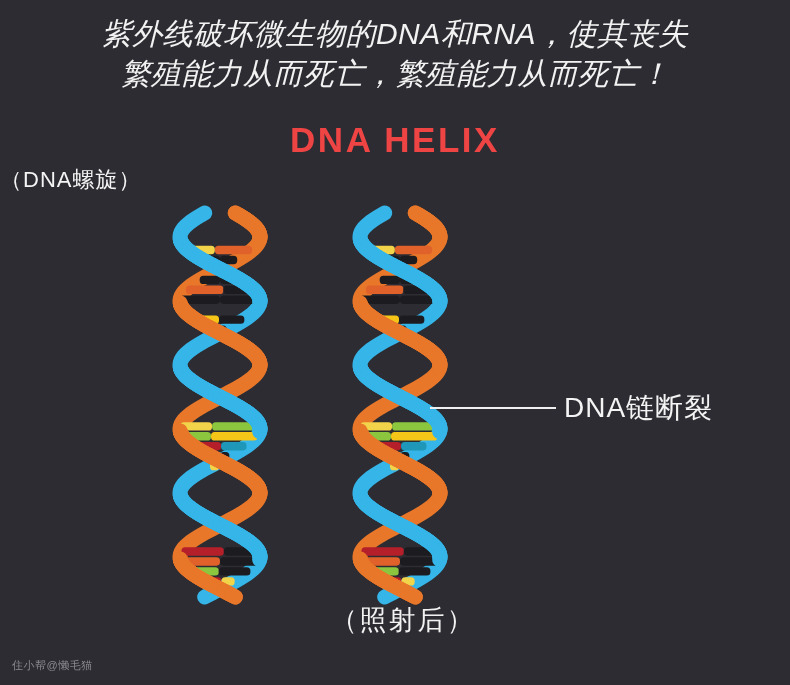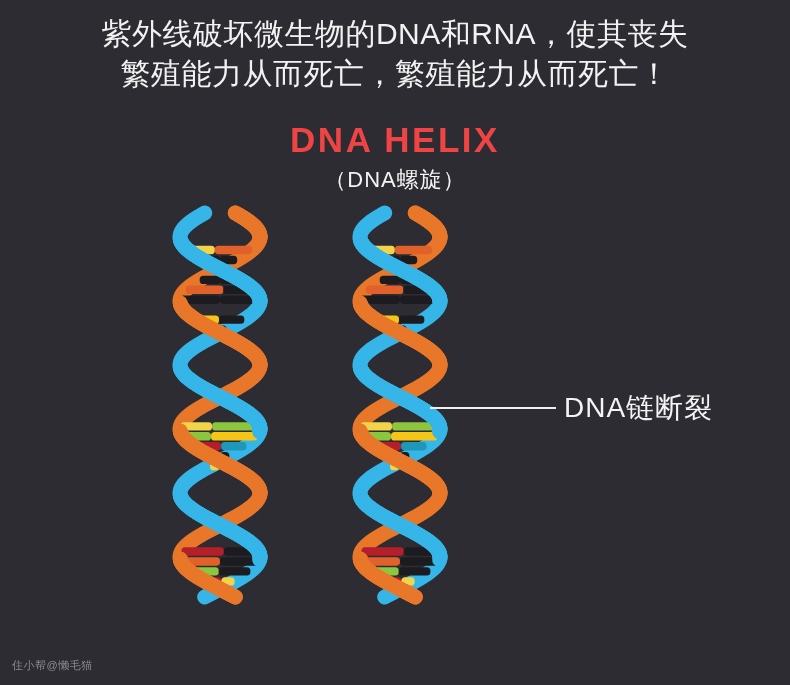--- a/index.html
+++ b/index.html
@@ -30,41 +30,41 @@
     position: absolute;
     left: 0;
     top: 14px;
     width: 790px;
     text-align: center;
     color: #f2f2f2;
     font-size: 30px;
     line-height: 40px;
     letter-spacing: 0.5px;
     font-weight: 400;
+    font-style: italic;
   }
   .headline .hl-line { display: block; white-space: nowrap; }
 
   
   .title-main {
     position: absolute;
     left: 0;
     top: 120px;
     width: 790px;
     text-align: center;
     color: #2ba8d8;
     font-size: 35px;
     font-weight: 700;
     letter-spacing: 2.5px;
   }
   .title-sub {
     position: absolute;
     left: 0;
     top: 165px;
     width: 790px;
-    text-align: center;
     color: #f4f4f4;
     font-size: 22px;
     font-weight: 400;
     letter-spacing: 1px;
   }
 
   
   .stage {
     position: absolute;
     left: 0;
@@ -615,16 +615,17 @@
           </g>
         </svg>
       </div>
   </div>
 
   <div class="callout">
     <div class="callout-line" style="background: rgb(239, 239, 239);"></div>
     <div class="callout-text" style="color: rgb(244, 244, 244);">DNA链断裂</div>
   </div>
 
+  <div class="caption" id="caption-after">（照射后）</div>
 
   <div class="watermark" style="color: rgb(155, 155, 161);">住小帮@懒毛猫</div>
 
 </div>
 
 </body></html>

